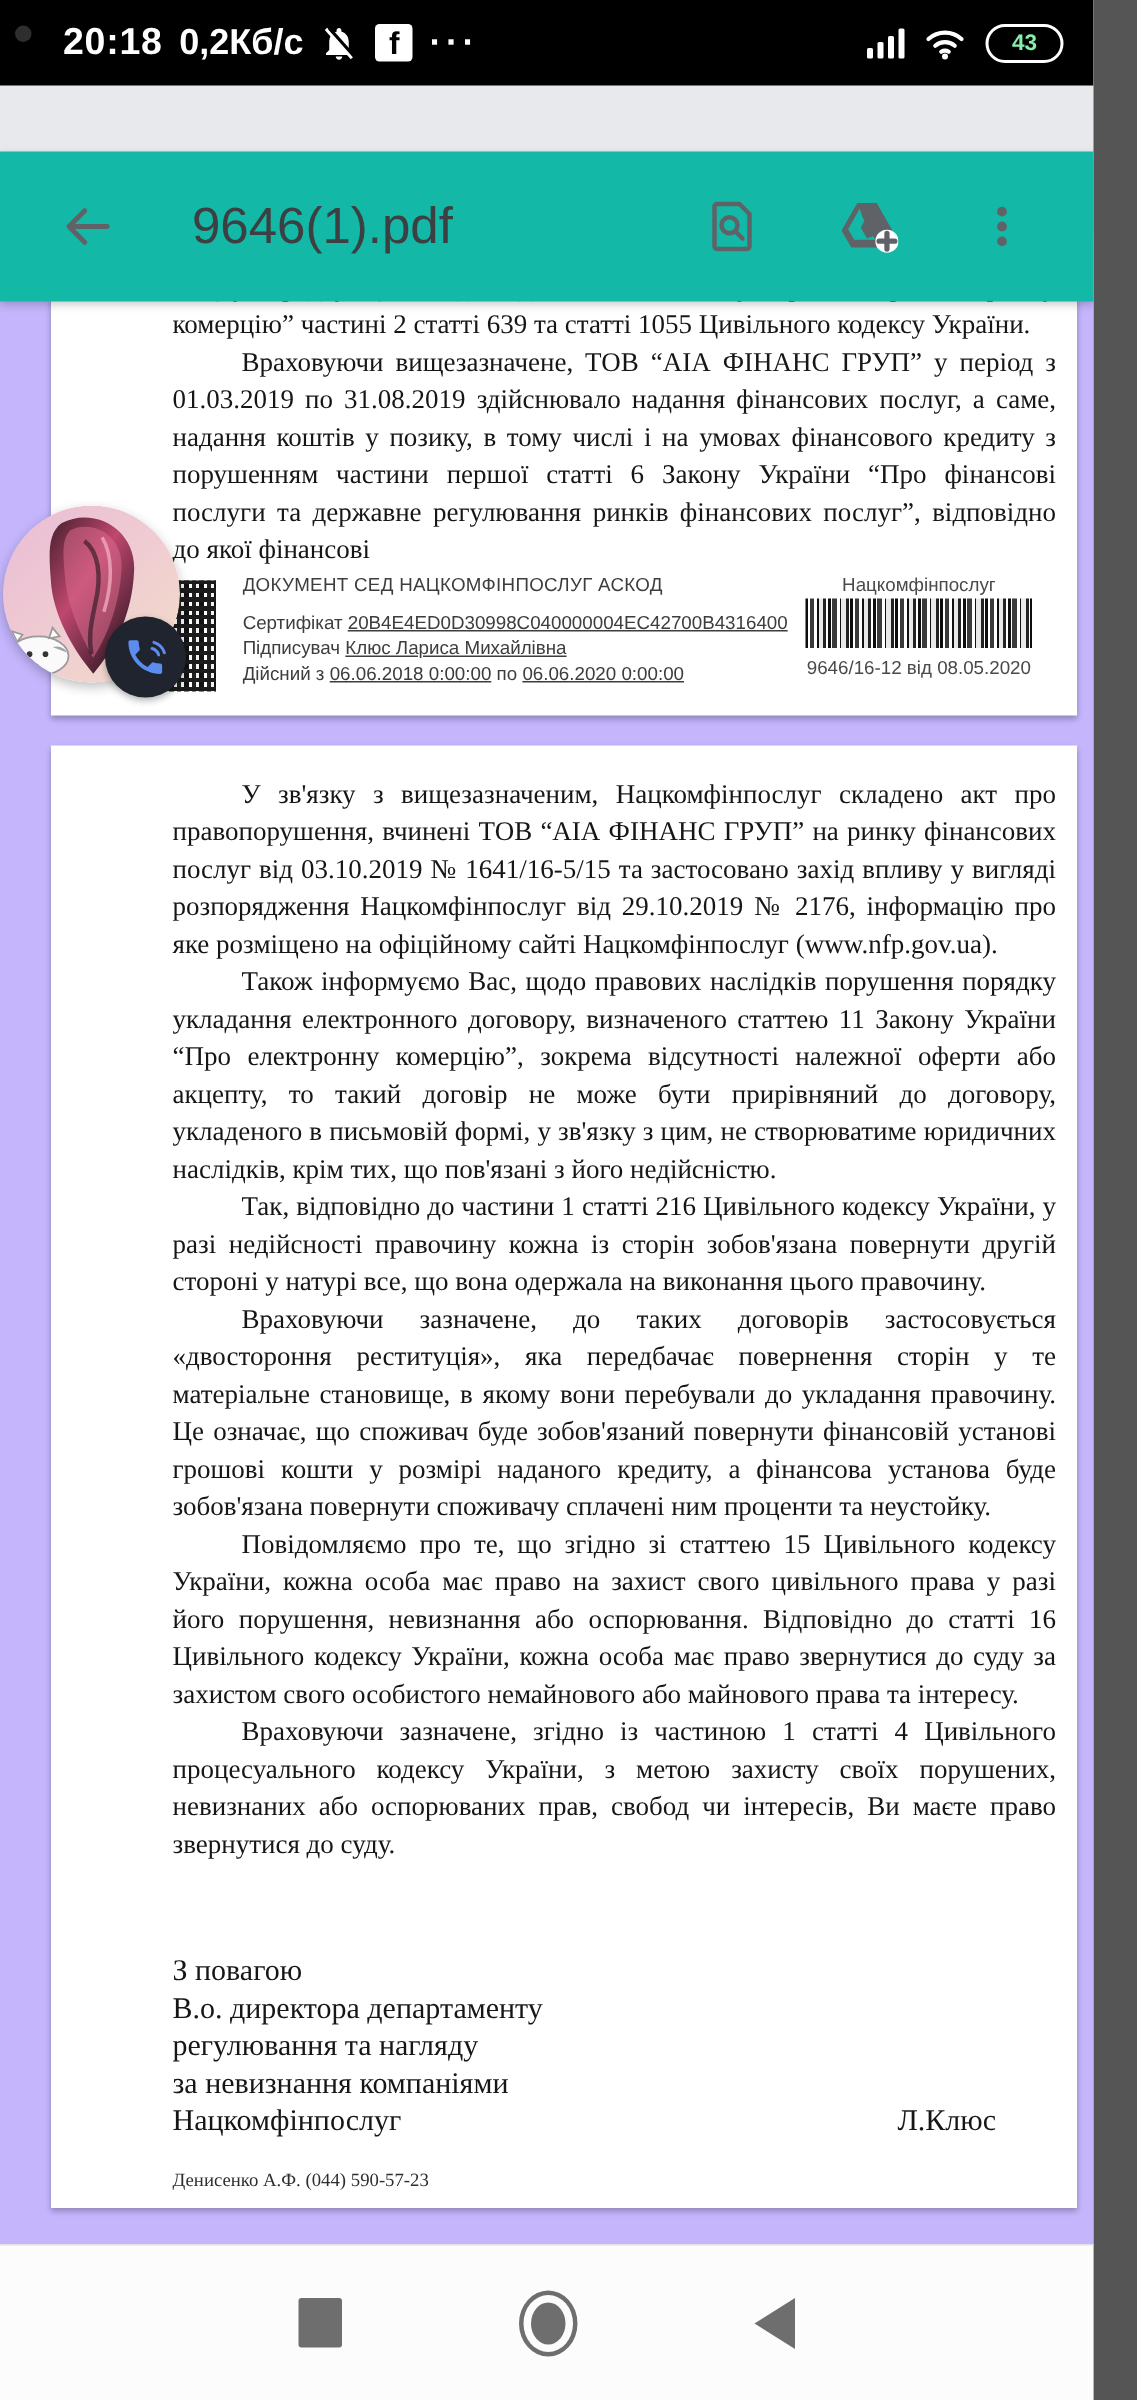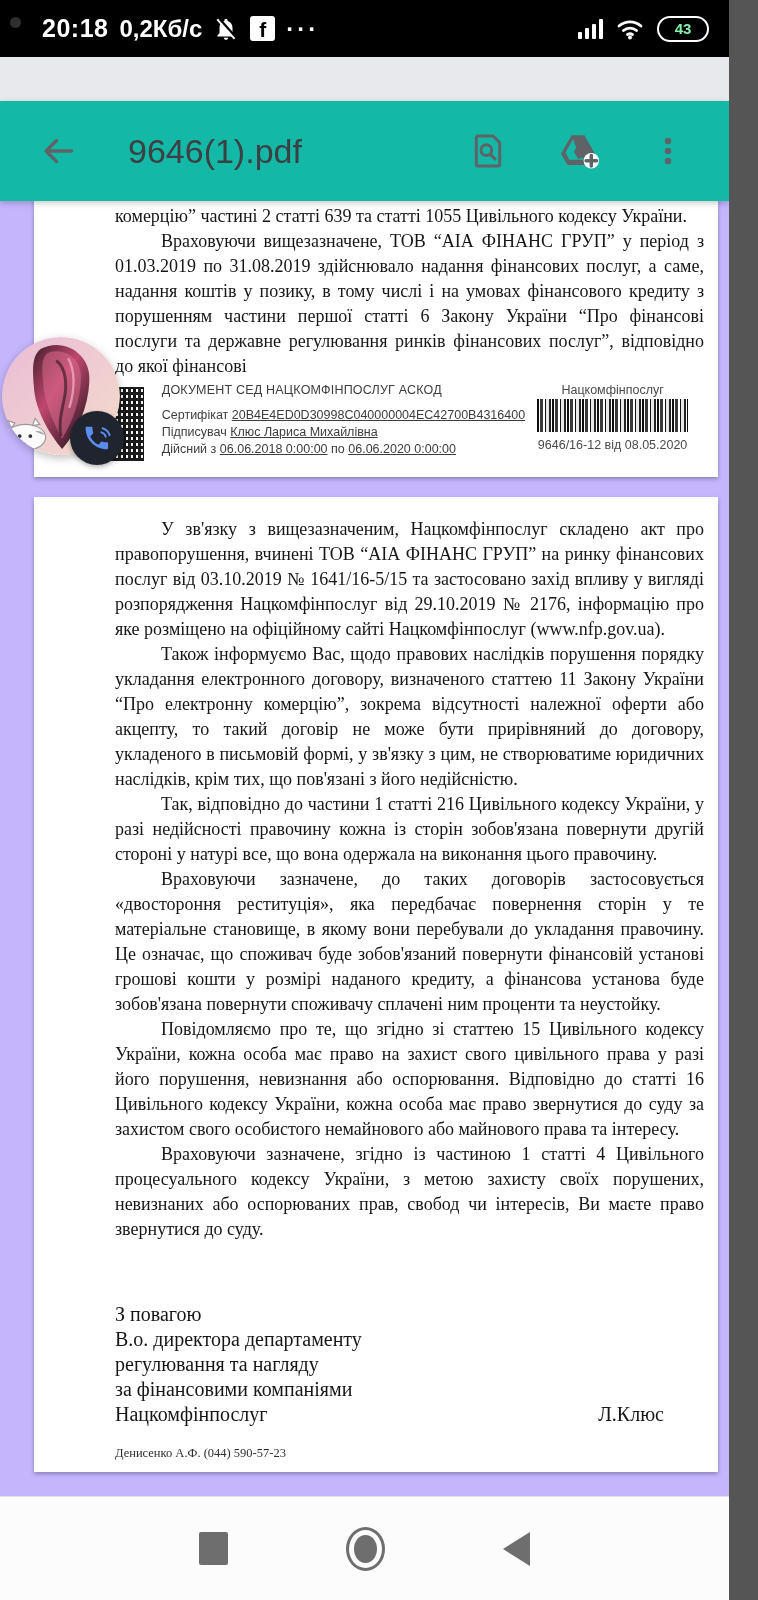--- a/index.html
+++ b/index.html
@@ -199,21 +199,21 @@
         <p>У зв'язку з вищезазначеним, Нацкомфінпослуг складено акт про правопорушення, вчинені ТОВ “АІА ФІНАНС ГРУП” на ринку фінансових послуг від 03.10.2019 № 1641/16-5/15 та застосовано захід впливу у вигляді розпорядження Нацкомфінпослуг від 29.10.2019 № 2176, інформацію про яке розміщено на офіційному сайті Нацкомфінпослуг (www.nfp.gov.ua).</p>
         <p>Також інформуємо Вас, щодо правових наслідків порушення порядку укладання електронного договору, визначеного статтею 11 Закону України “Про електронну комерцію”, зокрема відсутності належної оферти або акцепту, то такий договір не може бути прирівняний до договору, укладеного в письмовій формі, у зв'язку з цим, не створюватиме юридичних наслідків, крім тих, що пов'язані з його недійсністю.</p>
         <p>Так, відповідно до частини 1 статті 216 Цивільного кодексу України, у разі недійсності правочину кожна із сторін зобов'язана повернути другій стороні у натурі все, що вона одержала на виконання цього правочину.</p>
         <p>Враховуючи зазначене, до таких договорів застосовується «двостороння реституція», яка передбачає повернення сторін у те матеріальне становище, в якому вони перебували до укладання правочину. Це означає, що споживач буде зобов'язаний повернути фінансовій установі грошові кошти у розмірі наданого кредиту, а фінансова установа буде зобов'язана повернути споживачу сплачені ним проценти та неустойку.</p>
         <p>Повідомляємо про те, що згідно зі статтею 15 Цивільного кодексу України, кожна особа має право на захист свого цивільного права у разі його порушення, невизнання або оспорювання. Відповідно до статті 16 Цивільного кодексу України, кожна особа має право звернутися до суду за захистом свого особистого немайнового або майнового права та інтересу.</p>
         <p>Враховуючи зазначене, згідно із частиною 1 статті 4 Цивільного процесуального кодексу України, з метою захисту своїх порушених, невизнаних або оспорюваних прав, свобод чи інтересів, Ви маєте право звернутися до суду.</p>
         <div class="sig-block">
           <div>З повагою</div>
           <div>В.о. директора департаменту</div>
           <div>регулювання та нагляду</div>
-          <div>за фінансовими компаніями</div>
+          <div>за невизнання компаніями</div>
           <div>Нацкомфінпослуг</div>
           <div class="sig-name">Л.Клюс</div>
         </div>
         <div class="footnote">Денисенко А.Ф. (044) 590-57-23</div>
       </div>
     </div>
   </div>
 
   <div class="chat-head">
     <svg width="118" height="118" viewBox="0 0 100 100">

